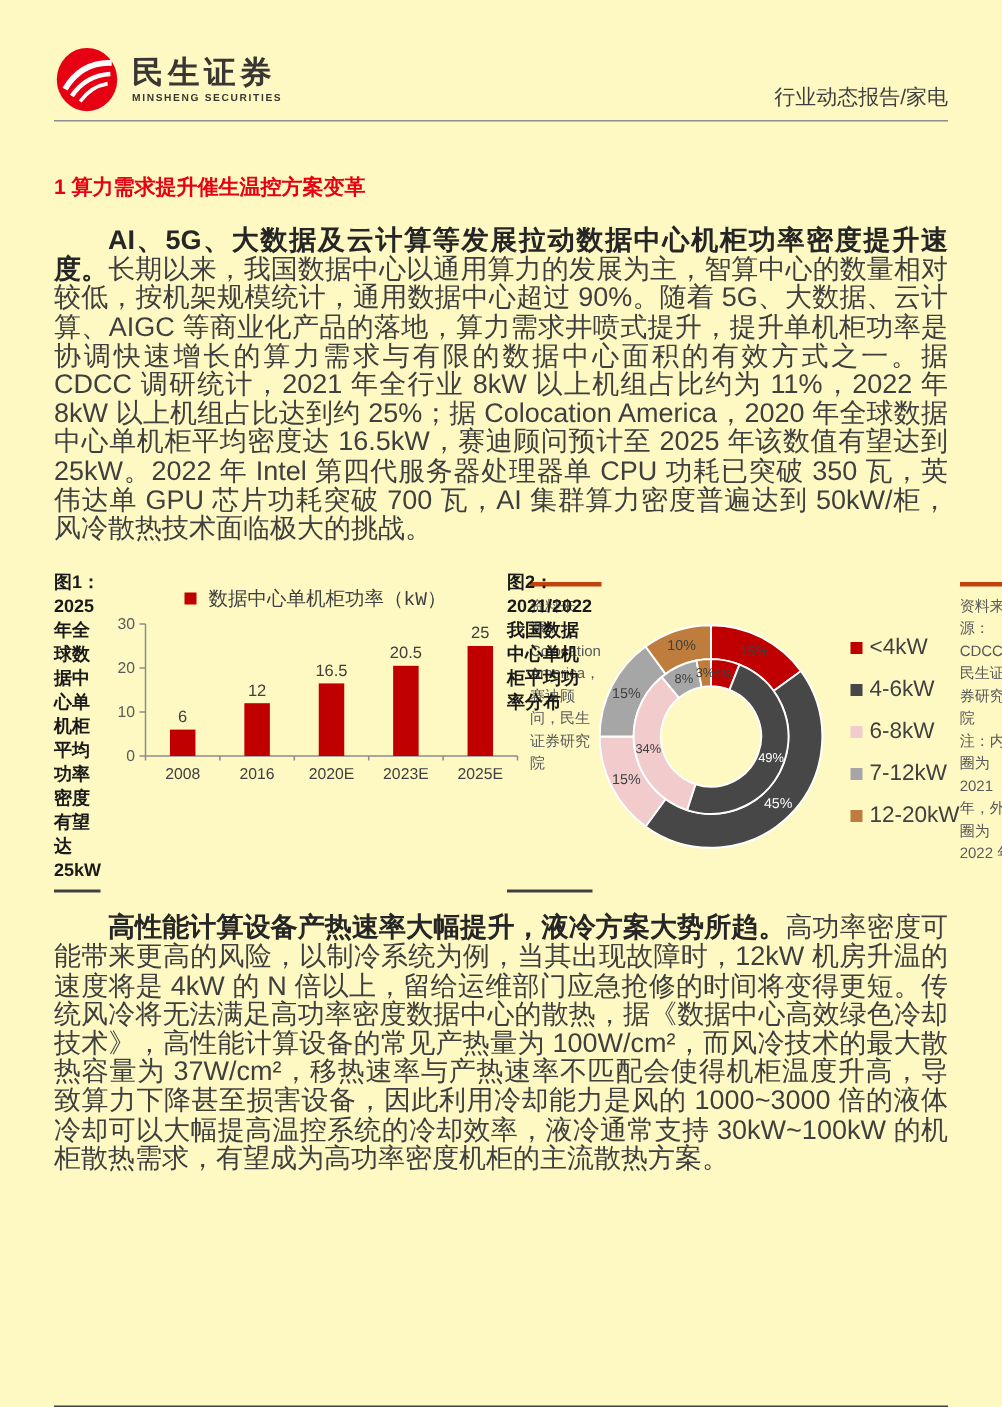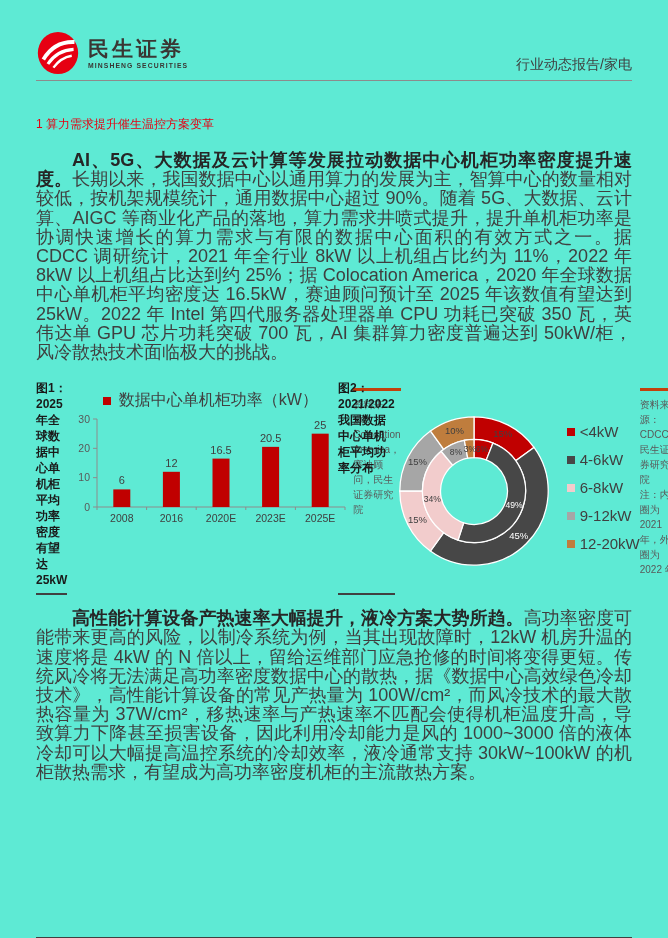--- a/index.html
+++ b/index.html
@@ -1,44 +1,44 @@
 <!DOCTYPE html>
 <html><head>
 <meta charset="utf-8">
 <style>
   html,body{margin:0;padding:0;background:#ffffff;}
-  .page{position:relative;width:668px;height:938px;background:#5eead4;
+  .page{position:relative;width:668px;height:938px;background:#fef9c3;
         font-family:"Liberation Sans",sans-serif;color:#3f3f3f;overflow:hidden;}
   .content{padding:0 36px;}
 
   
   .header{position:relative;height:80px;border-bottom:1.5px solid #8c8c8c;}
   .logo-wrap{position:absolute;left:0;top:30px;display:flex;align-items:center;gap:8px;}
   .logo-mark svg{display:block;}
   .brand-cn{font-size:21px;font-weight:bold;color:#3a3633;letter-spacing:3px;line-height:22px;}
   .brand-en{font-size:6.8px;font-weight:bold;color:#3a3633;letter-spacing:1.1px;margin-top:2px;}
   .doc-type{position:absolute;right:0;bottom:6px;font-size:14px;color:#3f3f3f;}
 
   
-  .sec-title{margin:30px 0 0 0;font-size:12px;font-weight:normal;color:#e60012;line-height:26px;}
+  .sec-title{margin:30px 0 0 0;font-size:14px;font-weight:bold;color:#e60012;line-height:26px;}
 
   
   .para{margin:14px 0 0 0;font-size:18px;line-height:19.2px;text-align:justify;
         color:#3f3f3f;text-indent:2em;}
   .para b{color:#262626;}
 
   
   .figures{display:flex;gap:16px;margin-top:18px;}
   .fig{display:flex;flex-direction:row;}
   .fig1{width:286px;}
   .fig2{width:300px;}
   .fig-title{font-size:12px;font-weight:bold;color:#1a1a1a;line-height:16px;
              border-bottom:2px solid #404040;padding-bottom:5px;}
   .fig1-legend{display:flex;justify-content:center;align-items:center;gap:8px;
-               margin-top:10px;font-size:16px;color:#404040;}
+               margin-top:10px;font-size:13px;color:#404040;font-family:Liberation Mono, monospace;}
   .sq{display:inline-block;width:8px;height:8px;}
   .fig-body{flex:1 0 auto;}
   .fig-src{border-top:3px solid #c2410c;margin-top:8px;padding-top:6px;
            font-size:10px;color:#595959;line-height:15px;}
 
   .donut-row{display:flex;align-items:center;margin-top:6px;}
   .donut-legend{display:flex;flex-direction:column;gap:11px;margin-left:14px;margin-top:-6px;}
   .donut-legend .row{display:flex;align-items:center;gap:5px;font-size:15px;color:#404040;}
 
   
@@ -153,21 +153,21 @@
               <div class="row">
                 <span class="sq" style="background: rgb(71, 71, 71);"></span>
                 <span>4-6kW</span>
               </div>
               <div class="row">
                 <span class="sq" style="background: rgb(242, 204, 204);"></span>
                 <span>6-8kW</span>
               </div>
               <div class="row">
                 <span class="sq" style="background: rgb(166, 166, 166);"></span>
-                <span>9-12kW</span>
+                <span>7-12kW</span>
               </div>
               <div class="row">
                 <span class="sq" style="background: rgb(191, 125, 61);"></span>
                 <span>12-20kW</span>
               </div>
             </div>
         </div>
         <div class="fig-src">
           <div>资料来源：CDCC，民生证券研究院</div>
           <div>注：内圈为 2021 年，外圈为 2022 年</div>

